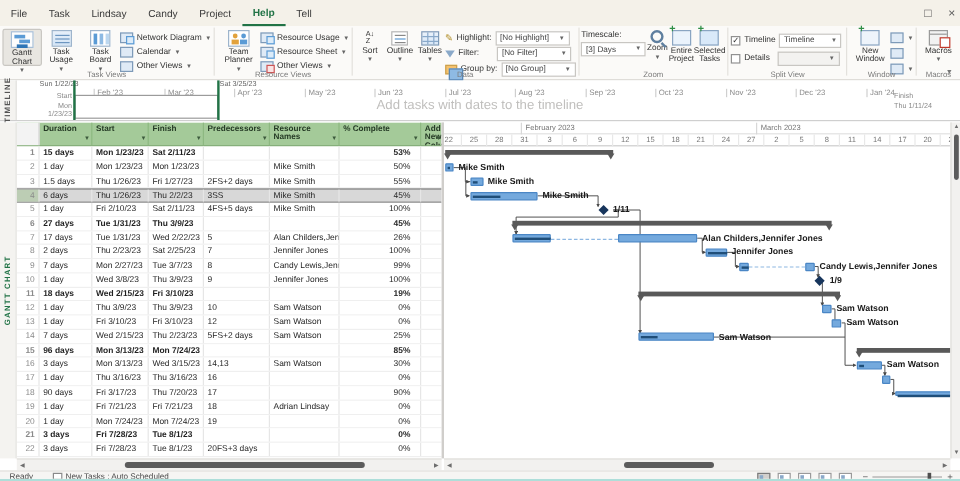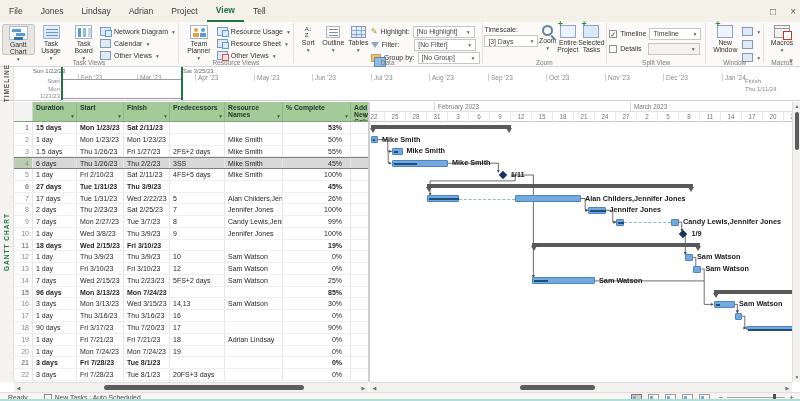--- a/index.html
+++ b/index.html
@@ -137,25 +137,25 @@
   .zthumb { position:absolute; left:46px; top:-3.5px; width:3px; height:8px; background:#4f4f4f; }
 </style>
 </head>
 <body>
 
 <div id="app">
 
   <div class="tabrow">
     <div style="display:flex">
         <span class="tab">File</span>
-        <span class="tab">Jones</span>
+        <span class="tab">Task</span>
         <span class="tab">Lindsay</span>
-        <span class="tab">Adrian</span>
+        <span class="tab">Candy</span>
         <span class="tab">Project</span>
-        <span class="tab active">View</span>
+        <span class="tab active">Help</span>
         <span class="tab">Tell</span>
       </div>
     <div class="winbtns">
       <span>□</span>
       <span>×</span>
     </div>
   </div>
 
   <div class="ribbon">
 
@@ -375,20 +375,21 @@
       <div>Start</div>
         <div>Mon 1/23/23</div>
     </div>
     <div class="tl-edge" style="left:745px;top:11px">
       <div>Finish</div>
         <div>Thu 1/11/24</div>
     </div>
     <div class="tl-box"></div>
     <div class="tl-green" style="left:61px"></div>
     <div class="tl-green" style="left:181px"></div>
+    <div class="tl-ph">Add tasks with dates to the timeline</div>
   </div>
 
   <div class="main">
     <div class="side-strip" style="top:0;height:280px">
       <span class="vtext" style="color:#217346">GANTT CHART</span>
     </div>
 
     <div class="table-wrap">
       <div class="thead">
           <div class="th c0">

